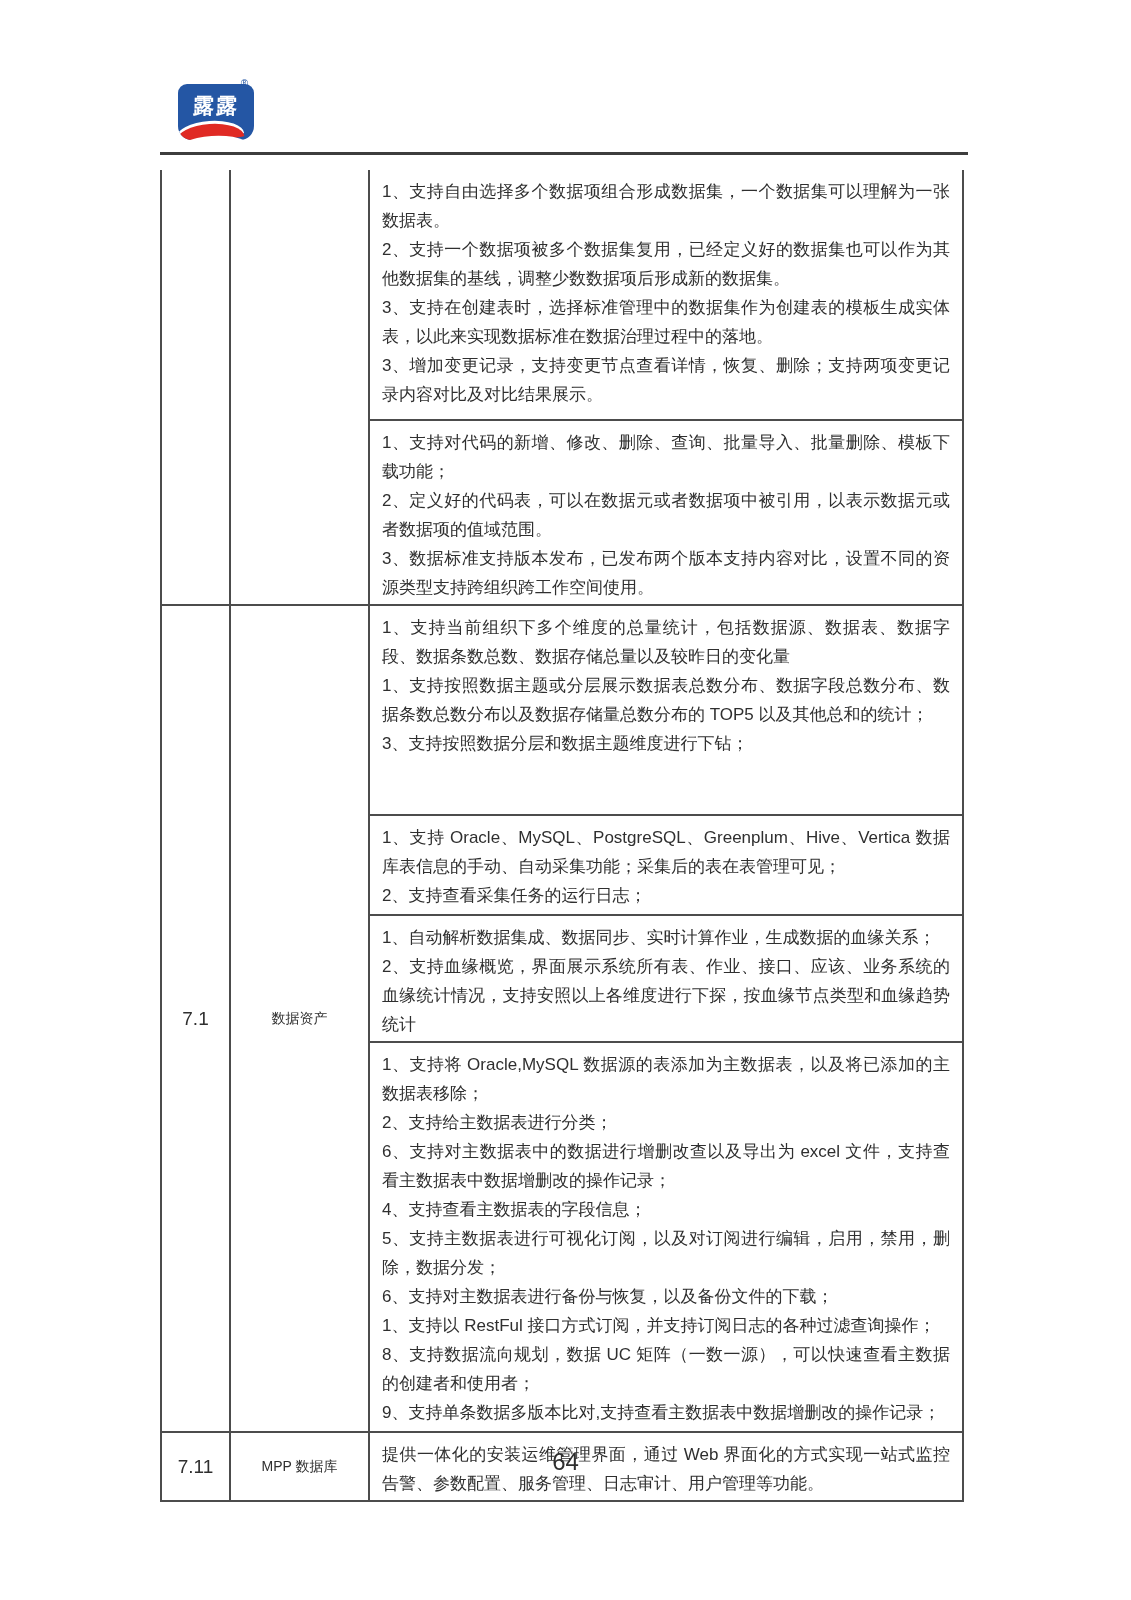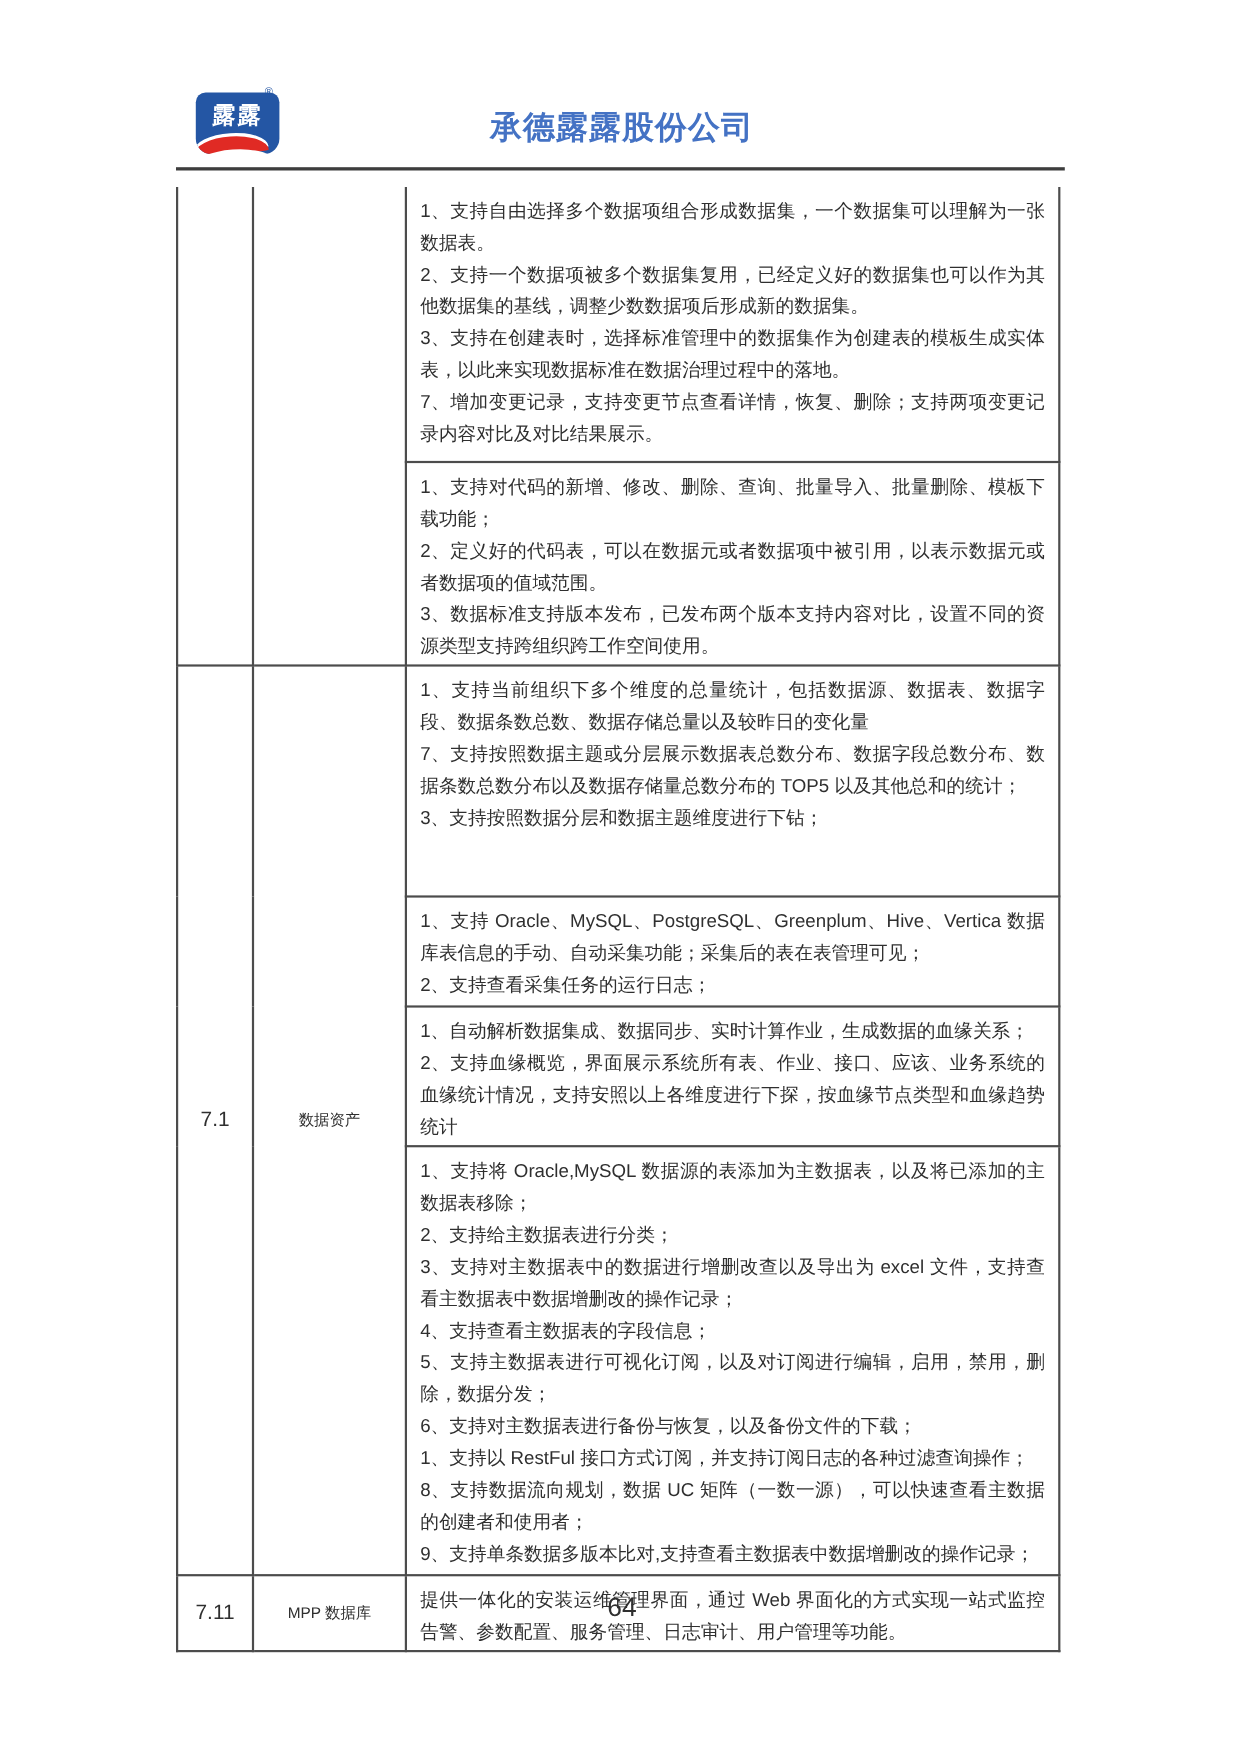--- a/index.html
+++ b/index.html
@@ -84,76 +84,75 @@
 
   <div class="header">
     <div class="logo">
       <div class="logo-box">
         <span>露露</span>
         <div class="logo-swoosh"></div>
         <div class="logo-swoosh-mask"></div>
       </div>
       <div class="logo-reg">®</div>
     </div>
-    <div class="company-title">承德露露股份公司</div>
     <div class="header-rule"></div>
   </div>
 
   <table class="doc-table">
     <colgroup>
       <col class="col-num">
         <col class="col-name">
         <col class="col-desc">
     </colgroup>
     <tbody>
 
       <tr class="first-row">
         <td class="cell-num" rowspan="2"></td>
         <td class="cell-name" rowspan="2"></td>
         <td class="cell-desc h-r0">
           <p>1、支持自由选择多个数据项组合形成数据集，一个数据集可以理解为一张数据表。</p>
           <p>2、支持一个数据项被多个数据集复用，已经定义好的数据集也可以作为其他数据集的基线，调整少数数据项后形成新的数据集。</p>
           <p>3、支持在创建表时，选择标准管理中的数据集作为创建表的模板生成实体表，以此来实现数据标准在数据治理过程中的落地。</p>
-          <p>7、增加变更记录，支持变更节点查看详情，恢复、删除；支持两项变更记录内容对比及对比结果展示。</p>
+          <p>3、增加变更记录，支持变更节点查看详情，恢复、删除；支持两项变更记录内容对比及对比结果展示。</p>
         </td>
       </tr>
       <tr>
         <td class="cell-desc h-r1">
           <p>1、支持对代码的新增、修改、删除、查询、批量导入、批量删除、模板下载功能；</p>
           <p>2、定义好的代码表，可以在数据元或者数据项中被引用，以表示数据元或者数据项的值域范围。</p>
           <p>3、数据标准支持版本发布，已发布两个版本支持内容对比，设置不同的资源类型支持跨组织跨工作空间使用。</p>
         </td>
       </tr>
 
       <tr>
         <td class="cell-num" rowspan="4">7.1</td>
         <td class="cell-name" rowspan="4">数据资产</td>
         <td class="cell-desc h-a">
           <p>1、支持当前组织下多个维度的总量统计，包括数据源、数据表、数据字段、数据条数总数、数据存储总量以及较昨日的变化量</p>
-          <p>7、支持按照数据主题或分层展示数据表总数分布、数据字段总数分布、数据条数总数分布以及数据存储量总数分布的 TOP5 以及其他总和的统计；</p>
+          <p>1、支持按照数据主题或分层展示数据表总数分布、数据字段总数分布、数据条数总数分布以及数据存储量总数分布的 TOP5 以及其他总和的统计；</p>
           <p>3、支持按照数据分层和数据主题维度进行下钻；</p>
         </td>
       </tr>
       <tr>
         <td class="cell-desc h-b">
           <p>1、支持 Oracle、MySQL、PostgreSQL、Greenplum、Hive、Vertica 数据库表信息的手动、自动采集功能；采集后的表在表管理可见；</p>
           <p>2、支持查看采集任务的运行日志；</p>
         </td>
       </tr>
       <tr>
         <td class="cell-desc h-c">
           <p>1、自动解析数据集成、数据同步、实时计算作业，生成数据的血缘关系；</p>
           <p>2、支持血缘概览，界面展示系统所有表、作业、接口、应该、业务系统的血缘统计情况，支持安照以上各维度进行下探，按血缘节点类型和血缘趋势统计</p>
         </td>
       </tr>
       <tr>
         <td class="cell-desc h-d">
           <p>1、支持将 Oracle,MySQL 数据源的表添加为主数据表，以及将已添加的主数据表移除；</p>
           <p>2、支持给主数据表进行分类；</p>
-          <p>3、支持对主数据表中的数据进行增删改查以及导出为 excel 文件，支持查看主数据表中数据增删改的操作记录；</p>
+          <p>6、支持对主数据表中的数据进行增删改查以及导出为 excel 文件，支持查看主数据表中数据增删改的操作记录；</p>
           <p>4、支持查看主数据表的字段信息；</p>
           <p>5、支持主数据表进行可视化订阅，以及对订阅进行编辑，启用，禁用，删除，数据分发；</p>
           <p>6、支持对主数据表进行备份与恢复，以及备份文件的下载；</p>
           <p>1、支持以 RestFul 接口方式订阅，并支持订阅日志的各种过滤查询操作；</p>
           <p>8、支持数据流向规划，数据 UC 矩阵（一数一源），可以快速查看主数据的创建者和使用者；</p>
           <p>9、支持单条数据多版本比对,支持查看主数据表中数据增删改的操作记录；</p>
         </td>
       </tr>
 
       <tr>

